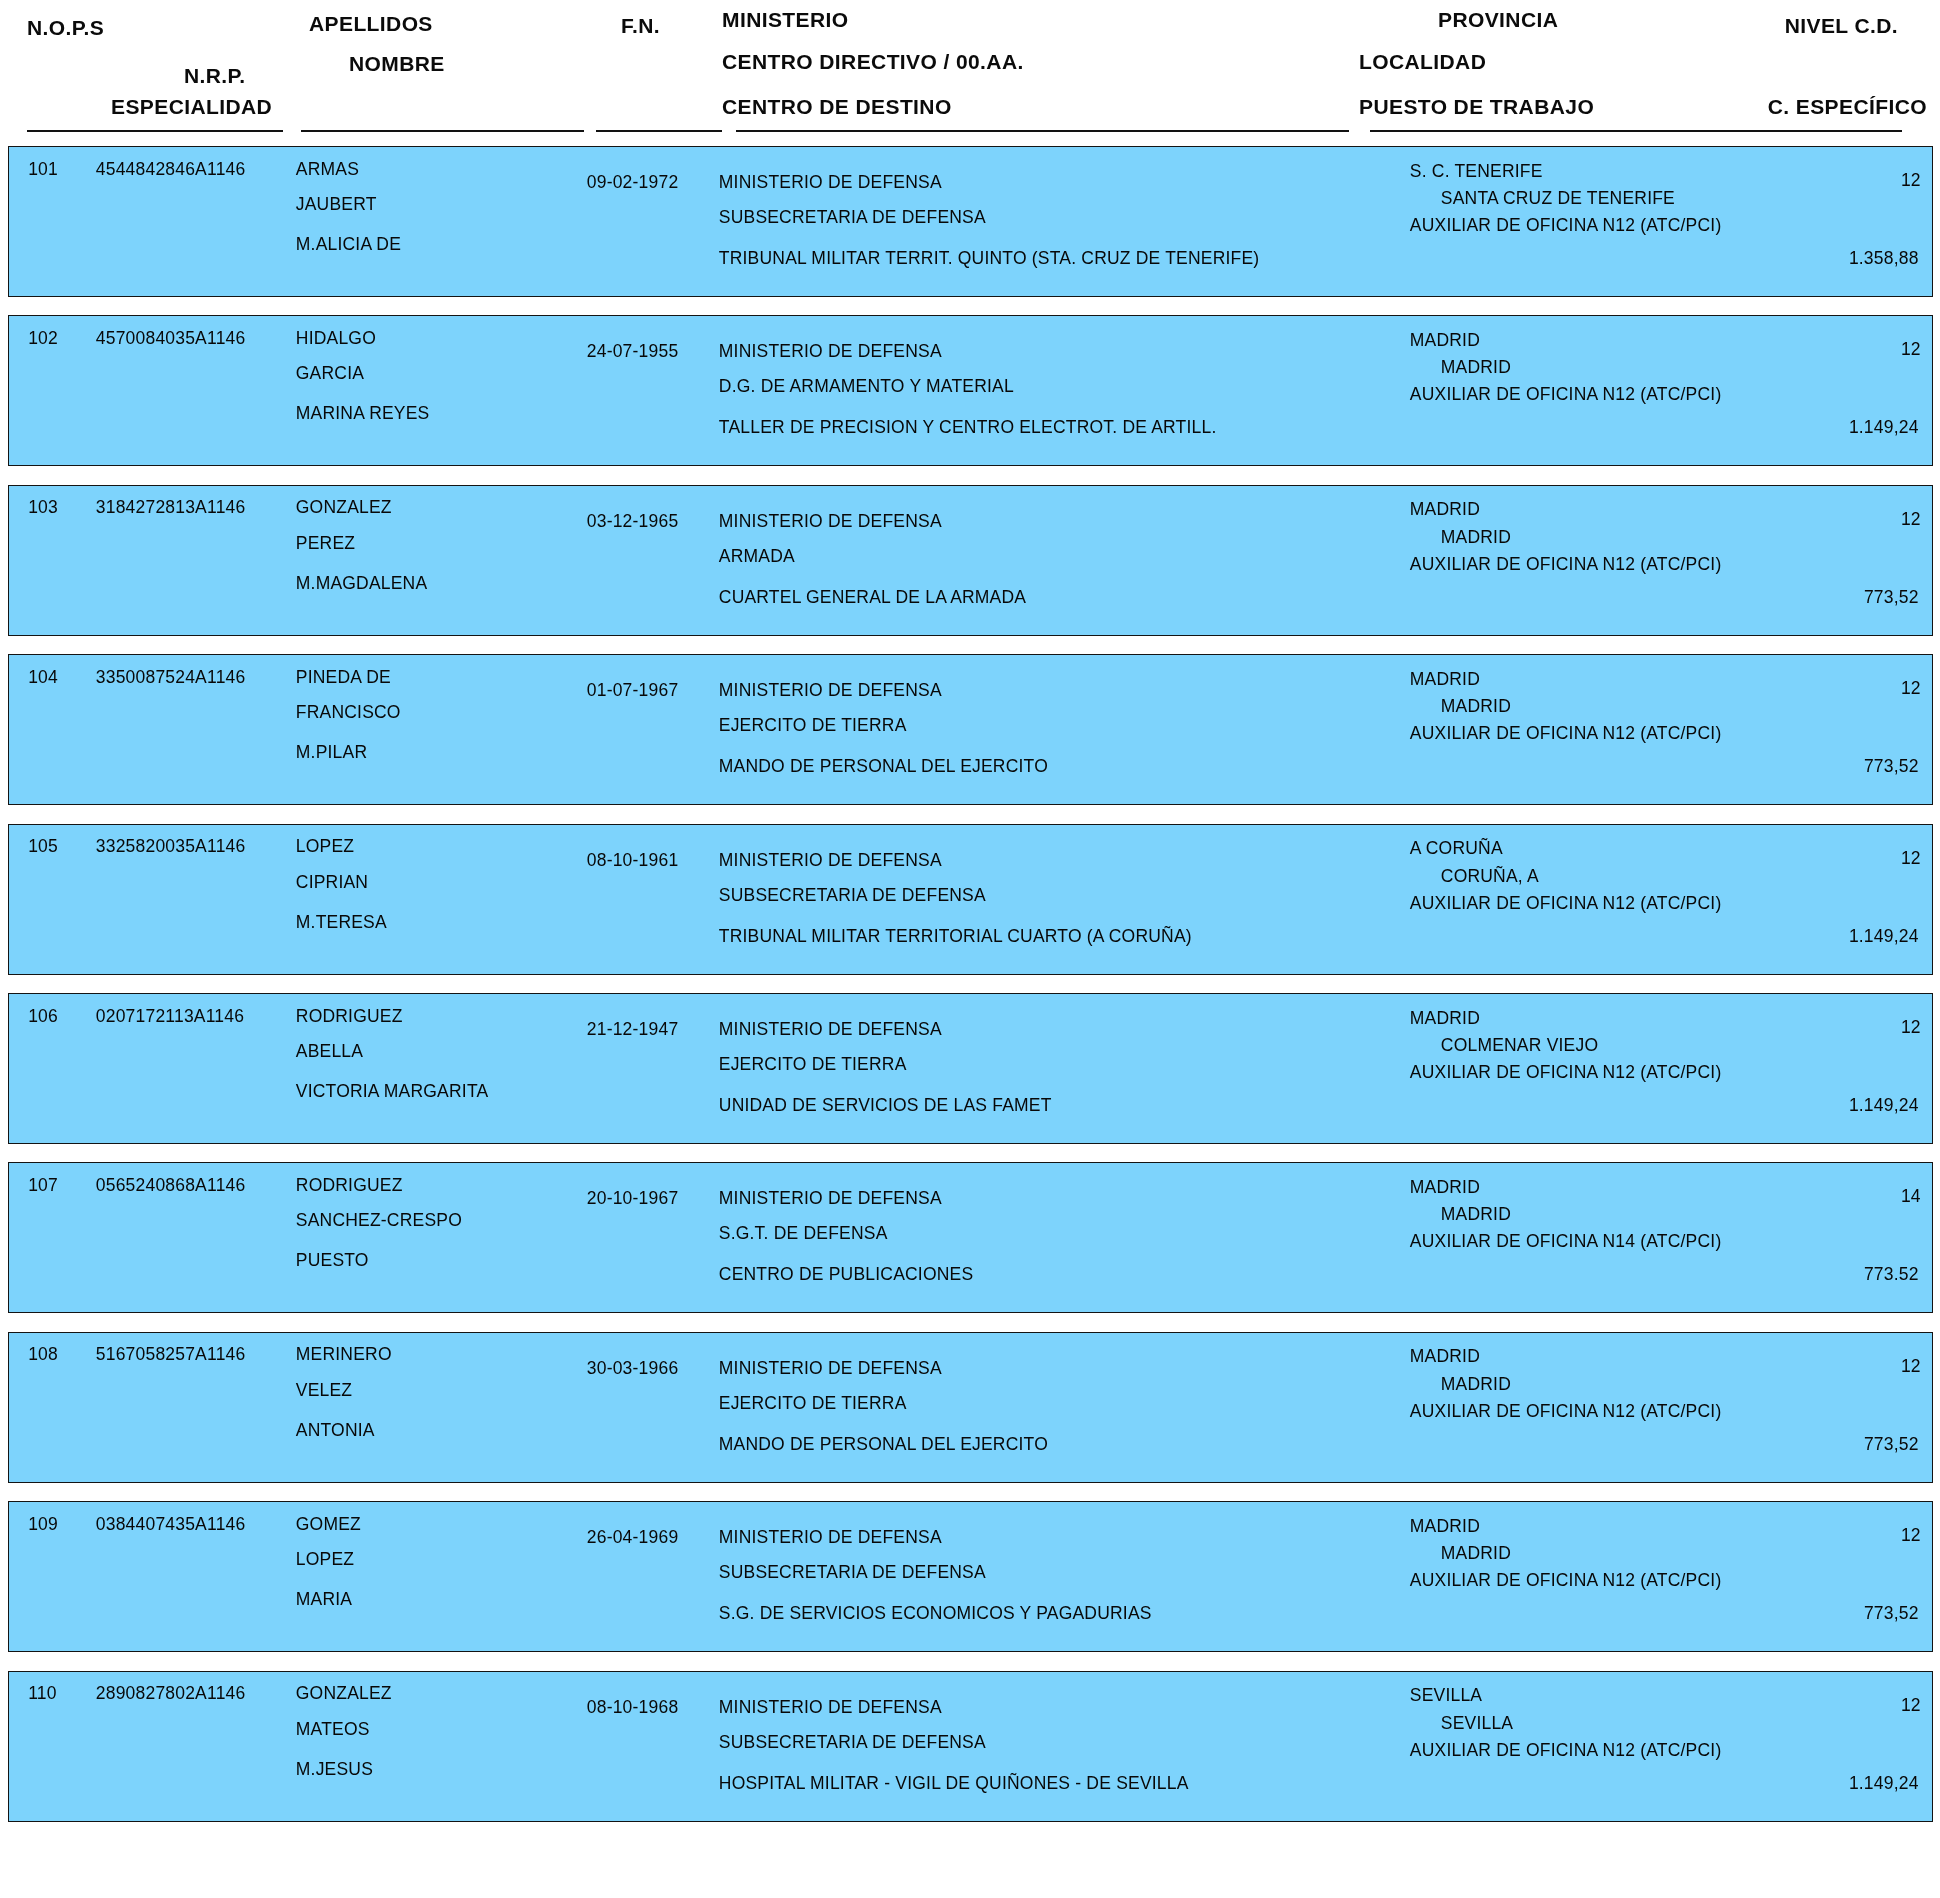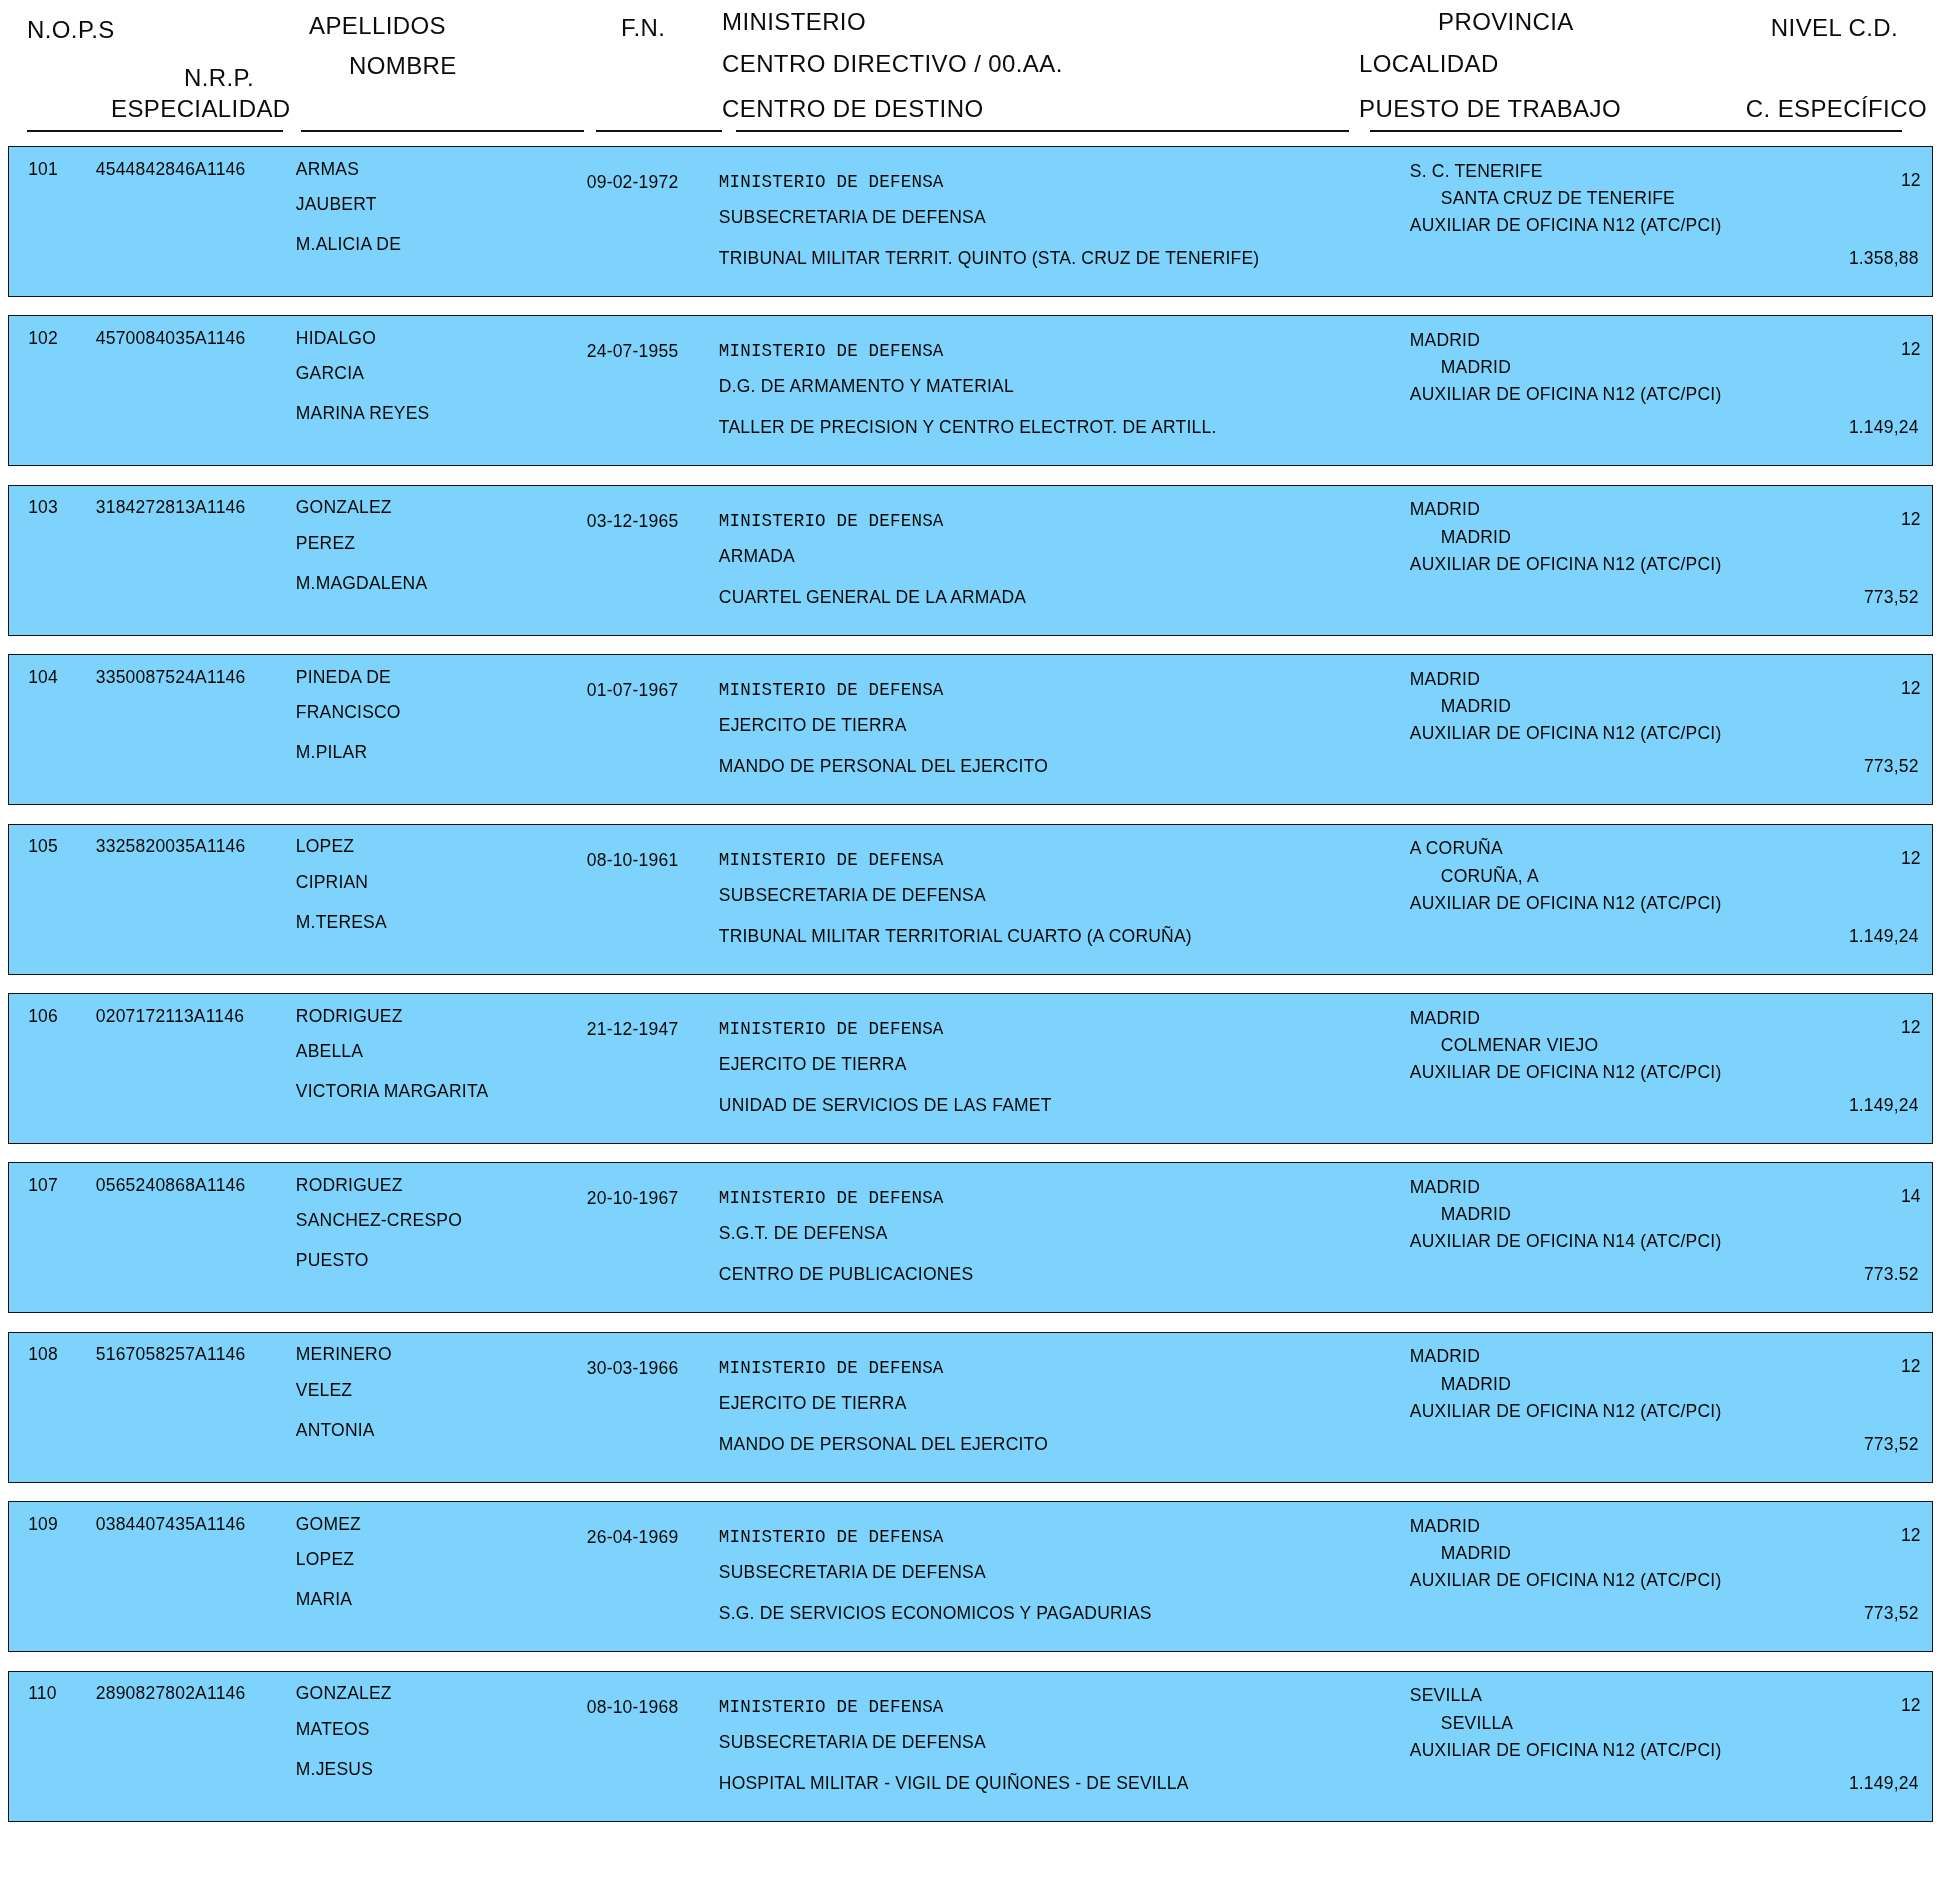--- a/index.html
+++ b/index.html
@@ -13,22 +13,22 @@
     overflow: hidden;
   }
   
   .header {
     position: relative;
     height: 146px;
     width: 100%;
   }
   .h {
     position: absolute;
-    font-weight: 400;
-    font-size: 24px;
+    font-weight: 700;
+    font-size: 21px;
     letter-spacing: 0.4px;
     white-space: nowrap;
   }
   .rule {
     position: absolute;
     top: 130px;
     height: 1.9px;
     background: #121212;
     border-bottom: 1px solid #121212;
     box-shadow: 0 2.9px 0 -1px #3a3a3a;
@@ -48,21 +48,21 @@
     letter-spacing: 0.2px;
     white-space: nowrap;
     color: #080808;
   }
   .f-nops   { left: 19.4px;  top: 11.6px; }
   .f-nrp    { left: 87px;  top: 11.6px; }
   .f-ap1    { left: 287px; top: 11.6px; }
   .f-ap2    { left: 287px; top: 47px; }
   .f-nombre { left: 287px; top: 87px; }
   .f-fn     { left: 578px; top: 25px; }
-  .f-min    { left: 710px; top: 25px; font-family: Liberation Mono, monospace; }
+  .f-min    { left: 710px; top: 25px; }
   .f-cd     { left: 710px; top: 60px; }
   .f-dest   { left: 710px; top: 101px; }
   .f-prov   { left: 1401px; top: 13.6px; }
   .f-loc    { left: 1432px; top: 41px; }
   .f-puesto { left: 1401px; top: 68px; }
   .f-nivel  { left: 1805px; top: 23px; width: 107px; text-align: right; }
   .f-esp    { right: 13.6px;  top: 101px; text-align: right; }
 </style>
 </head>
 <body>

